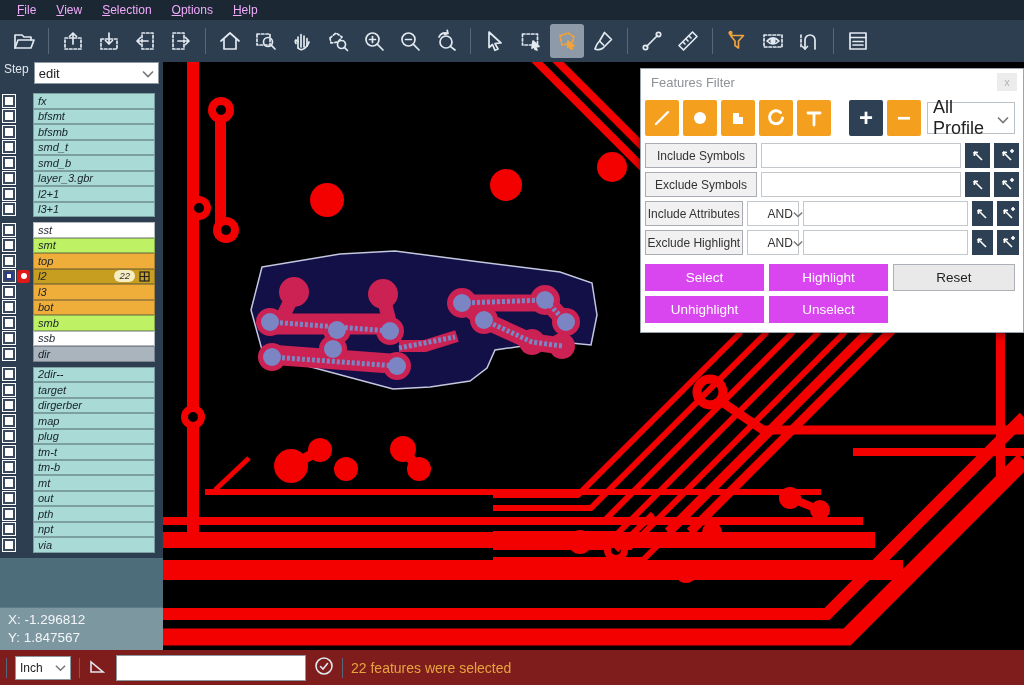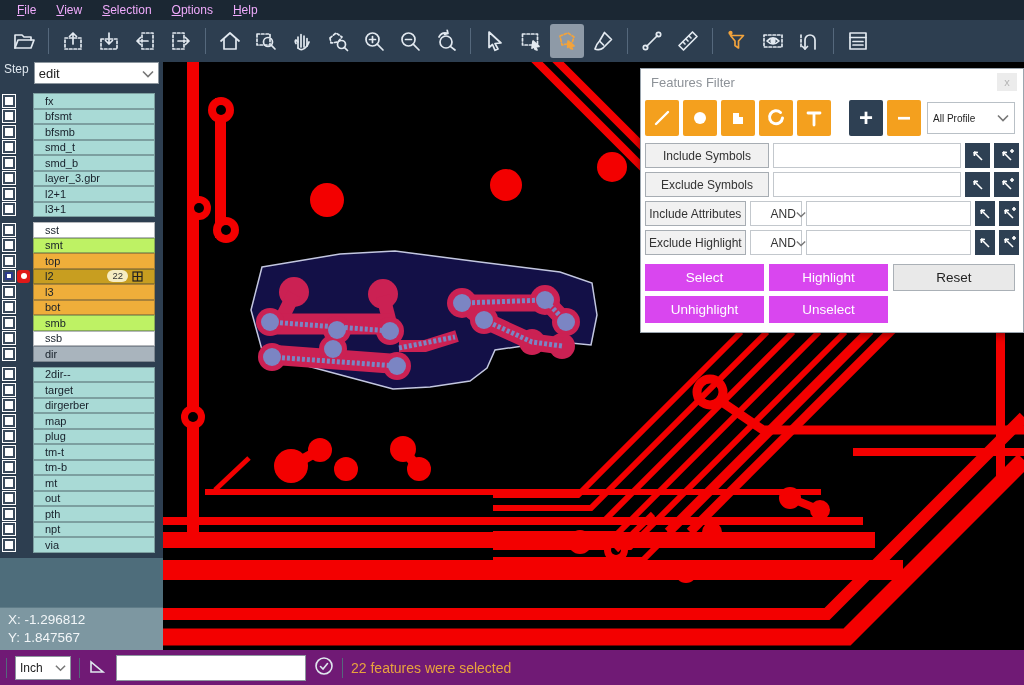--- a/index.html
+++ b/index.html
@@ -31,21 +31,21 @@
   .stepselect .sval { flex:1; }
   .layerlist { padding-top:1px; }
   .layer-group { margin-bottom:5px; }
   .layer-row { height:15.5px; display:flex; align-items:stretch; }
   .cbcol { width:33px; display:flex; align-items:center; gap:2px; padding-left:3px; background:#2d3e50; position:relative; }
   .checkbox { width:12px; height:12px; background:#fff; border:2px solid #3a4a5c; outline:1px solid #fff; display:inline-block; position:relative; }
   .checkbox.checked { background:#2c3a8c; }
   .checkbox.checked::after { content:""; position:absolute; left:2px; top:2px; width:4px; height:4px; background:#fff; }
   .activedot { width:13px; height:13px; background:#e01818; border-radius:3px; position:relative; display:inline-block; }
   .activedot::after { content:""; position:absolute; left:3.5px; top:3.5px; width:6px; height:6px; border-radius:50%; background:#fff; }
-  .cell { flex:1; margin-right:8px; display:flex; align-items:center; padding:0 11px; font-size:11px; color:#17202a; border:1px solid rgba(40,50,60,.35); }
+  .cell { flex:1; margin-right:8px; display:flex; align-items:center; padding:0 4px; font-size:11px; color:#17202a; border:1px solid rgba(40,50,60,.35);font-style:italic; }
   .cell .lname { flex:1; white-space:nowrap; overflow:hidden; }
   .cell.teal { background:#a9dad6; }
   .cell.white { background:#ffffff; }
   .cell.green { background:#bef264; }
   .cell.amber { background:#efae3a; }
   .cell.gold  { background:#c89e20; }
   .cell.slate { background:#a9b4bd; }
   .badge { background:#f6edc2; color:#333; font-size:9.5px; padding:0 5px; border-radius:7px; margin-right:4px; line-height:12px; }
   .filler { position:absolute; left:0; top:496px; width:163px; height:49px; background:#4e6d7b; }
   .xypanel { position:absolute; left:0; top:545px; width:163px; height:43px; background:#7d97a1;
@@ -61,40 +61,40 @@
   .dlg-close { position:absolute; right:6px; top:4px; width:20px; height:18px; background:#ececec;
     color:#b5b5b5; font-size:11px; display:flex; align-items:center; justify-content:center; }
   .shape-row { display:flex; align-items:center; padding:5px 4px 6px 4px; gap:4px; }
   .sq { width:34px; height:36px; display:flex; align-items:center; justify-content:center; border-radius:2px; }
   .sq.orange { background:#f4a01e; }
   .sq.navy { background:#2e4053; color:#fff; font-size:24px; font-weight:bold; }
   .sq.orange.sign { color:#fff; font-size:24px; font-weight:bold; }
   .sq svg { stroke:#fff; fill:none; stroke-width:2.4; stroke-linecap:round; }
   .gap { width:10px; }
   .profile-dd { margin-left:auto; margin-right:4px; width:88px; height:32px; border:1px solid #b9c0c6;
-    display:flex; align-items:center; padding:0 5px; font-size:10px; color:#222; }
+    display:flex; align-items:center; padding:0 5px; font-size:18px; color:#222; }
   .profile-dd .sval { flex:1; }
   .fields { padding:1px 4px; }
   .frow { display:flex; align-items:center; margin-bottom:4px; gap:4px; }
-  .flabel { width:124px; height:25px; background:#f1f1f1; border:1px solid #a7adb3; font-size:12px;
+  .flabel { width:112px; height:25px; background:#f1f1f1; border:1px solid #a7adb3; font-size:12px;
     color:#333; display:flex; align-items:center; justify-content:center; }
   .fand { width:52px; height:25px; background:#fff; border:1px solid #c3c8cd; font-size:12px; color:#333;
     display:flex; align-items:center; padding:0 20px; }
   .fand .sval { flex:1; }
   .finput { flex:1; height:25px; border:1px solid #c3c8cd; background:#fff; font-size:12px; padding:0 4px;
     font-family:"Liberation Sans", sans-serif; }
   .navbtn { width:25px; height:25px; background:#2e4053; display:flex; align-items:center; justify-content:center; }
   .navbtn svg { stroke:#fff; fill:#fff; stroke-width:1.6; }
   .actions { display:grid; grid-template-columns:119px 119px 122px; gap:5px; padding:4px 4px; }
   .abtn { height:27px; display:flex; align-items:center; justify-content:center; font-size:13.5px; }
   .abtn.dark { background:#d946ef; color:#fff; }
   .abtn.light { background:#e9e9e9; color:#222; border:1px solid #aab0b6; }
 
   
-  .statusbar { position:absolute; left:0; top:650px; width:1024px; height:35px; background:#701a75;
+  .statusbar { position:absolute; left:0; top:650px; width:1024px; height:35px; background:#7f1d1d;
     display:flex; align-items:center; padding:0 6px; gap:8px; }
   .sdiv { width:1px; height:20px; background:#55687c; }
   .unit-dd { width:56px; height:24px; background:#fff; border:1px solid #8d979f; display:flex;
     align-items:center; padding:0 4px; font-size:12px; color:#222; }
   .unit-dd .sval { flex:1; }
   .cmdinput { width:190px; height:26px; background:#fff; border:1px solid #8d979f; font-size:12px;
     padding:0 5px; font-family:"Liberation Sans", sans-serif; }
   .smsg { color:#e8a33d; font-size:14px; }
   .chev svg { stroke:#777; fill:none; stroke-width:1.6; }
   .sicon svg { stroke:#dfe7ee; fill:none; stroke-width:1.6; stroke-linecap:round; }

